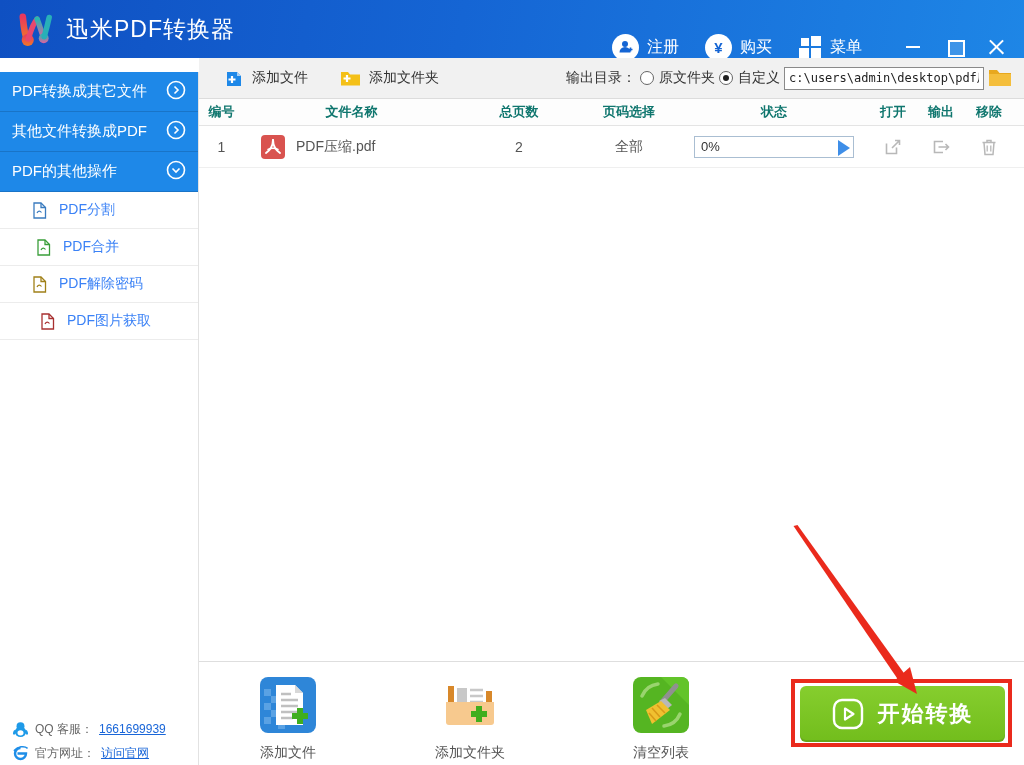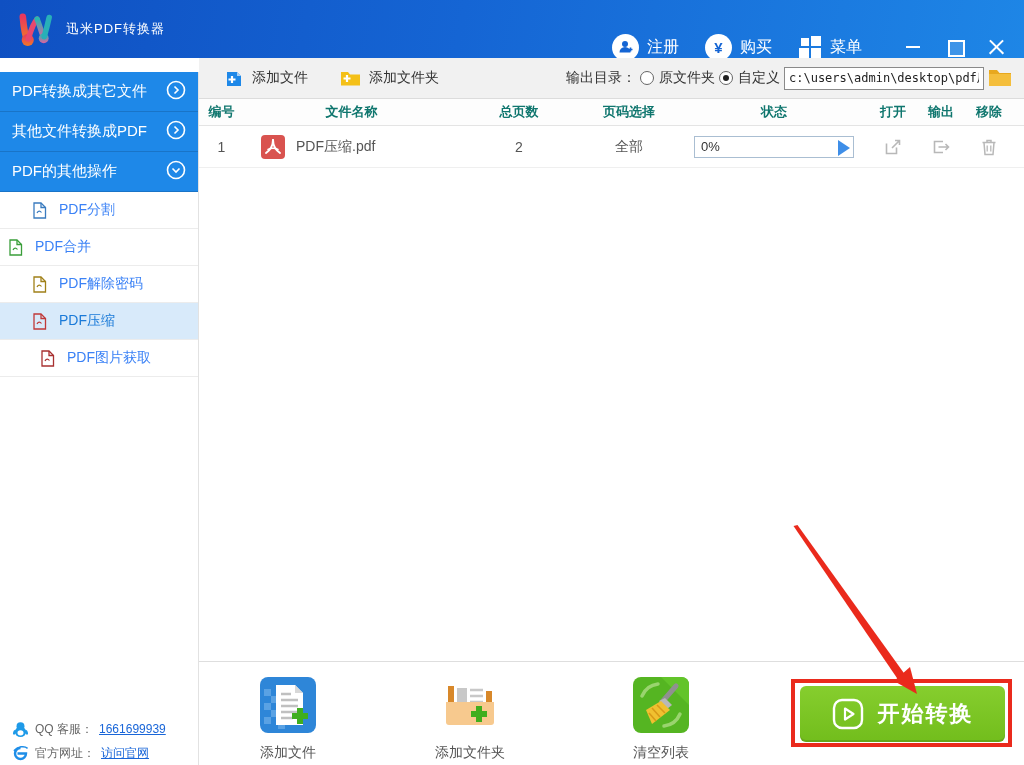--- a/index.html
+++ b/index.html
@@ -9,21 +9,21 @@
     position:relative; overflow:hidden; background:#fff;
     -webkit-font-smoothing:antialiased;
   }
   
   .titlebar {
     position:absolute; left:0; top:0; width:1024px; height:58px;
     background:linear-gradient(100deg,#0f50c2 0%,#1565d4 45%,#1e86e6 100%);
     display:flex; align-items:center; color:#fff;
   }
   .logo { width:44px; height:44px; margin-left:14px; }
-  .app-title { font-size:13px; margin-left:8px; letter-spacing:1px;text-align:center; }
+  .app-title { font-size:23px; margin-left:8px; letter-spacing:1px;text-align:center; }
   .tb-right { margin-left:auto; display:flex; align-items:center; gap:26px; margin-right:18px;margin-top:36px; }
   .tb-item { display:flex; align-items:center; gap:8px; cursor:pointer; }
   .tb-item .circle {
     width:27px; height:27px; border-radius:50%; background:#fff;
     display:flex; align-items:center; justify-content:center;
     color:#1565d4; font-weight:bold; font-size:15px;
   }
   .tb-item .label { font-size:16px; }
   .menu-grid { width:24px; height:24px; position:relative; }
   .menu-grid i { position:absolute; background:#fff; }
@@ -212,43 +212,35 @@
   </div>
 
   <div class="side-item" style="padding-left:60px;">
     <svg width="15" height="17" viewBox="0 0 15 17" style="margin-left:-28px;">
       <path d="M2 1 H9 L13.5 5.5 V16 H2 Z" fill="none" stroke="#3a7bbf" stroke-width="1.3"></path>
       <path d="M9 1 V5.5 H13.5" fill="none" stroke="#3a7bbf" stroke-width="1.3"></path>
       <path d="M5 11 C6 8.5 8 8.5 9.5 10.5" fill="none" stroke="#3a7bbf" stroke-width="1.2"></path>
     </svg>
     <span>PDF分割</span>
   </div>
-  <div class="side-item" style="padding-left:36px;">
+  <div class="side-item" style="padding-left:64px;">
     <svg width="15" height="17" viewBox="0 0 15 17" style="margin-left:-28px;">
       <path d="M2 1 H9 L13.5 5.5 V16 H2 Z" fill="none" stroke="#3a9e3a" stroke-width="1.3"></path>
       <path d="M9 1 V5.5 H13.5" fill="none" stroke="#3a9e3a" stroke-width="1.3"></path>
       <path d="M5 11 C6 8.5 8 8.5 9.5 10.5" fill="none" stroke="#3a9e3a" stroke-width="1.2"></path>
     </svg>
     <span>PDF合并</span>
   </div>
   <div class="side-item" style="padding-left:60px;">
     <svg width="15" height="17" viewBox="0 0 15 17" style="margin-left:-28px;">
       <path d="M2 1 H9 L13.5 5.5 V16 H2 Z" fill="none" stroke="#a08018" stroke-width="1.3"></path>
       <path d="M9 1 V5.5 H13.5" fill="none" stroke="#a08018" stroke-width="1.3"></path>
       <path d="M5 11 C6 8.5 8 8.5 9.5 10.5" fill="none" stroke="#a08018" stroke-width="1.2"></path>
     </svg>
     <span>PDF解除密码</span>
-  </div>
-  <div class="side-item active" style="padding-left:60px;">
-    <svg width="15" height="17" viewBox="0 0 15 17" style="margin-left:-28px;">
-      <path d="M2 1 H9 L13.5 5.5 V16 H2 Z" fill="none" stroke="#c03838" stroke-width="1.3"></path>
-      <path d="M9 1 V5.5 H13.5" fill="none" stroke="#c03838" stroke-width="1.3"></path>
-      <path d="M5 11 C6 8.5 8 8.5 9.5 10.5" fill="none" stroke="#c03838" stroke-width="1.2"></path>
-    </svg>
-    <span>PDF压缩</span>
   </div>
   <div class="side-item" style="padding-left:68px;">
     <svg width="15" height="17" viewBox="0 0 15 17" style="margin-left:-28px;">
       <path d="M2 1 H9 L13.5 5.5 V16 H2 Z" fill="none" stroke="#a83030" stroke-width="1.3"></path>
       <path d="M9 1 V5.5 H13.5" fill="none" stroke="#a83030" stroke-width="1.3"></path>
       <path d="M5 11 C6 8.5 8 8.5 9.5 10.5" fill="none" stroke="#a83030" stroke-width="1.2"></path>
     </svg>
     <span>PDF图片获取</span>
   </div>
 

